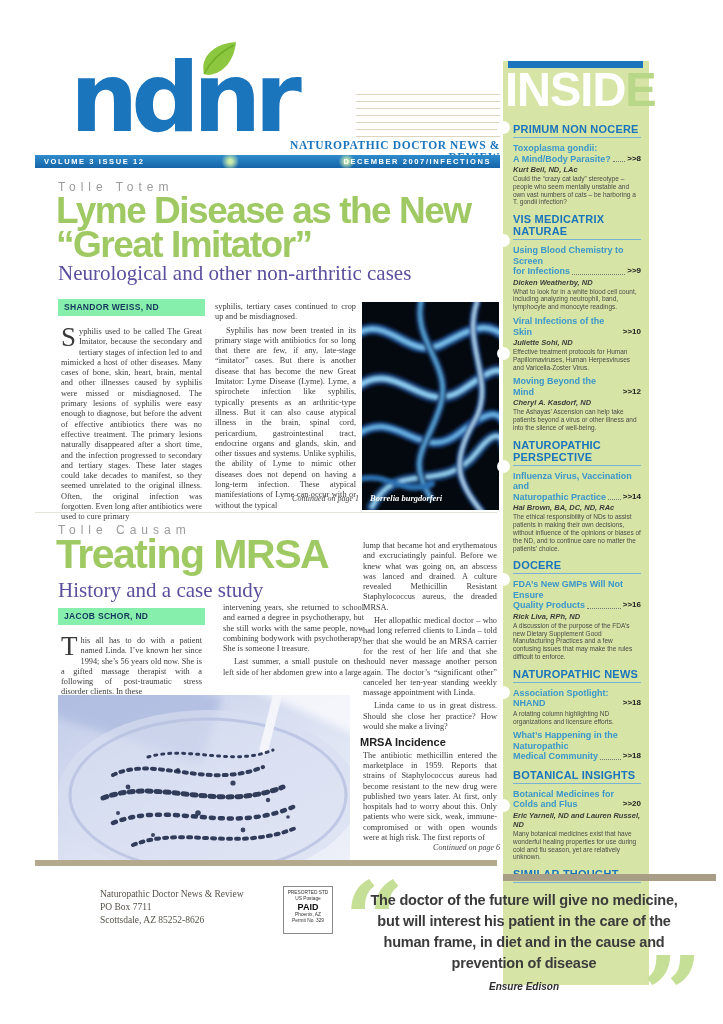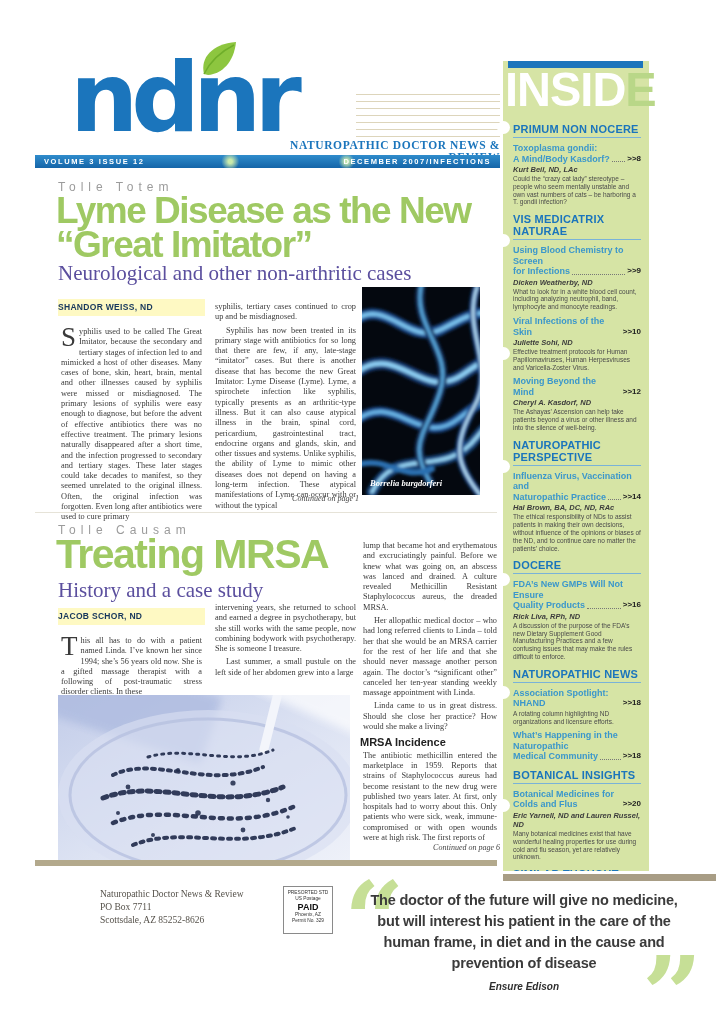--- a/index.html
+++ b/index.html
@@ -20,42 +20,42 @@
          radial-gradient(circle at 42% 50%,rgba(210,240,170,.95) 0 2px,rgba(210,240,170,0) 9px),
          radial-gradient(circle at 67% 50%,rgba(210,240,170,.9) 0 2px,rgba(210,240,170,0) 8px),
          linear-gradient(to bottom,#2f8ccc,#1565a8);
         color:#fff;font-size:7.5px;font-weight:bold;letter-spacing:1.6px;
         display:flex;justify-content:space-between;align-items:center;padding:0 9px;box-sizing:border-box;}
 
   
   .kicker{position:absolute;color:#9b9b9b;font-size:12px;letter-spacing:5px;}
   .headline{position:absolute;color:#9fc963;font-weight:bold;letter-spacing:-1.5px;line-height:.92;}
   .subtitle{position:absolute;font-family:"Liberation Serif",serif;font-size:21px;color:#5b4f9e;}
-  .byline{position:absolute;width:147px;height:17px;background:#fef9c3;color:#16365c;
+  .byline{position:absolute;width:147px;height:17px;background:#86efac;color:#16365c;
         font-size:8.5px;font-weight:bold;letter-spacing:.3px;line-height:17px;
-        box-sizing:border-box;}
+        padding-left:6px;box-sizing:border-box;}
   .bodycol{position:absolute;width:147px;font-family:"Liberation Serif",serif;
         font-size:8.3px;line-height:10.3px;color:#3a3a3a;text-align:justify;}
   .bodycol p{margin:3px;}
   .bodycol p.indent{text-indent:11px;}
   .dropcap{float:left;font-size:27px;line-height:21px;padding-right:3px;color:#3a3a3a;}
   .continued{position:absolute;width:147px;text-align:right;font-family:"Liberation Serif",serif;
         font-style:italic;font-size:8px;color:#444;}
   .mrsa-subhead{font-size:11px;font-weight:bold;font-family:"Liberation Sans",sans-serif;
         color:#222;margin:5px 0 2px !important;text-align:left;}
   .article-divider{position:absolute;left:35px;top:512px;width:462px;height:1px;background:#e6e3d8;}
 
   
   .fig{position:absolute;overflow:hidden;}
   .fig svg{display:block;}
   .fig-caption{position:absolute;left:8px;bottom:7px;color:#fff;font-family:"Liberation Serif",serif;
         font-style:italic;font-weight:bold;font-size:8.5px;}
 
   
-  .inside-panel{position:absolute;left:503px;top:61px;width:146px;height:810px;
+  .inside-panel{position:absolute;left:503px;top:61px;width:146px;height:924px;
         background:#d6e4a5;box-sizing:border-box;padding:55px 8px 6px 10px;overflow:hidden;}
   .inside-topbar{position:absolute;left:508px;top:61px;width:135px;height:7px;background:#1b75bc;}
   .inside-title{position:absolute;left:505px;top:64px;font-weight:800;font-size:47px;line-height:47px;
         letter-spacing:-1px;transform:scaleY(1.04);transform-origin:top left;white-space:nowrap;}
   .inside-title .wh{color:#fff;}
   .inside-title .gr{color:#b9d788;}
   .notch{position:absolute;width:13px;height:13px;border-radius:50%;background:#fff;left:497px;}
   .inside-section{margin-bottom:2px;}
   .inside-header{color:#1b75bc;font-weight:bold;font-size:11px;letter-spacing:.2px;
         border-bottom:1px solid #79b2d8;padding-bottom:2px;margin:7px 0 5px;}
@@ -113,21 +113,21 @@
 
   <div class="bodycol" style="left:58px;top:324px;">
     <p><span class="dropcap">S</span><span>yphilis used to be called The Great Imitator, because the secondary and tertiary stages of infection led to and mimicked a host of other diseases. Many cases of bone, skin, heart, brain, mental and other illnesses caused by syphilis were missed or misdiagnosed. The primary lesions of syphilis were easy enough to diagnose, but before the advent of effective antibiotics there was no effective treatment. The primary lesions naturally disappeared after a short time, and the infection progressed to secondary and tertiary stages. These later stages could take decades to manifest, so they seemed unrelated to the original illness. Often, the original infection was forgotten. Even long after antibiotics were used to cure primary</span></p>
   </div>
   <div class="bodycol" style="left:212px;top:299px;">
     <p>syphilis, tertiary cases continued to crop up and be misdiagnosed.</p>
     <p class="indent">Syphilis has now been treated in its primary stage with antibiotics for so long that there are few, if any, late-stage “imitator” cases. But there is another disease that has become the new Great Imitator: Lyme Disease (Lyme). Lyme, a spirochete infection like syphilis, typically presents as an arthritic-type illness. But it can also cause atypical illness in the brain, spinal cord, pericardium, gastrointestinal tract, endocrine organs and glands, skin, and other tissues and systems. Unlike syphilis, the ability of Lyme to mimic other diseases does not depend on having a long-term infection. These atypical manifestations of Lyme can occur with or without the typical</p>
   </div>
   <div class="continued" style="left:212px;top:494px;">Continued on page 1</div>
 
-  <div class="fig" style="left:362px;top:287px;width:118px;height:208px;">
+  <div class="fig" style="left:362px;top:302px;width:137px;height:208px;">
     <svg width="137" height="208" viewBox="0 0 137 208" preserveAspectRatio="none">
       <defs>
           <filter id="b1">
             <feGaussianBlur stdDeviation="1.6"></feGaussianBlur>
           </filter>
         </defs>
       <rect width="137" height="208" fill="#04080f"></rect>
       <g fill="none" stroke-linecap="round" filter="url(#b1)">
         <path d="M-10 35 C25 8 45 60 80 42 S125 18 150 40" stroke="#1d4e8f" stroke-width="11"></path>
         <path d="M-10 35 C25 8 45 60 80 42 S125 18 150 40" stroke="#7cc4ef" stroke-width="4"></path>
@@ -150,21 +150,21 @@
   <div class="article-divider"></div>
 
   <div class="kicker" style="left:58px;top:523px;">Tolle Causam</div>
   <div class="headline" style="left:56px;top:536px;font-size:41px;">Treating MRSA</div>
   <div class="subtitle" style="left:58px;top:578px;">History and a case study</div>
   <div class="byline" style="left:58px;top:608px;">JACOB SCHOR, ND</div>
 
   <div class="bodycol" style="left:58px;top:633px;">
     <p><span class="dropcap">T</span><span>his all has to do with a patient named Linda. I’ve known her since 1994; she’s 56 years old now. She is a gifted massage therapist with a following of post-traumatic stress disorder clients. In these</span></p>
   </div>
-  <div class="bodycol" style="left:212px;top:600px;">
+  <div class="bodycol" style="left:220px;top:600px;">
     <p>intervening years, she returned to school and earned a degree in psychotherapy, but she still works with the same people, now combining bodywork with psychotherapy. She is someone I treasure.</p>
     <p class="indent">Last summer, a small pustule on the left side of her abdomen grew into a large</p>
   </div>
   <div class="bodycol" style="left:360px;top:538px;width:140px;">
     <p>lump that became hot and erythematous and excruciatingly painful. Before we knew what was going on, an abscess was lanced and drained. A culture revealed Methicillin Resistant Staphylococcus aureus, the dreaded MRSA.</p>
     <p class="indent">Her allopathic medical doctor – who had long referred clients to Linda – told her that she would be an MRSA carrier for the rest of her life and that she should never massage another person again. The doctor’s “significant other” canceled her ten-year standing weekly massage appointment with Linda.</p>
     <p class="indent">Linda came to us in great distress. Should she close her practice? How would she make a living?</p>
     <p class="mrsa-subhead">MRSA Incidence</p>
     <p>The antibiotic methicillin entered the marketplace in 1959. Reports that strains of Staphylococcus aureus had become resistant to the new drug were published two years later. At first, only hospitals had to worry about this. Only patients who were sick, weak, immune-compromised or with open wounds were at high risk. The first reports of</p>
   </div>
@@ -209,21 +209,21 @@
     </svg>
   </div>
 
   <div class="inside-panel">
     <div>
         <div class="inside-section">
           <div class="inside-header">PRIMUM NON NOCERE</div>
           <div class="inside-item">
             <div class="ins-title-line">Toxoplasma gondii:</div>
             <div class="ins-title-row">
-              <span class="ins-title-text">A Mind/Body Kasdorf?</span>
+              <span class="ins-title-text">A Mind/Body Parasite?</span>
               <span class="ins-leader"></span>
               <span class="ins-page">&gt;&gt;8</span>
             </div>
             <div class="ins-author">Kurt Beil, ND, LAc</div>
             <div class="ins-desc">Could the “crazy cat lady” stereotype – people who seem mentally unstable and own vast numbers of cats – be harboring a T. gondii infection?</div>
           </div>
         </div>
         <div class="inside-section">
           <div class="inside-header">VIS MEDICATRIX NATURAE</div>
           <div class="inside-item">

